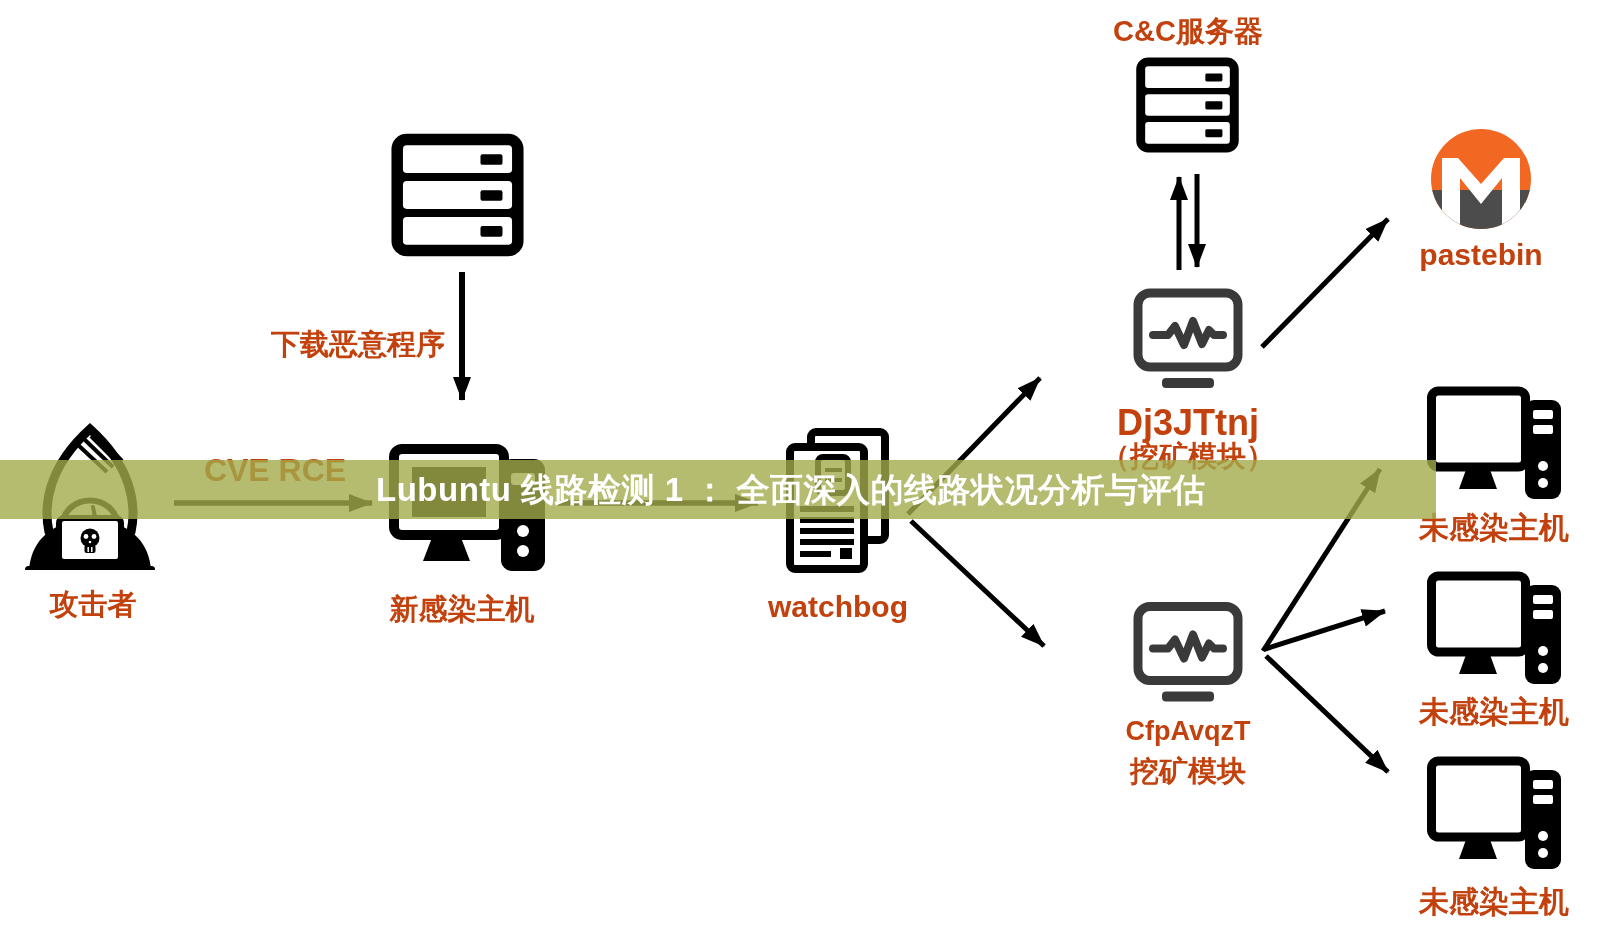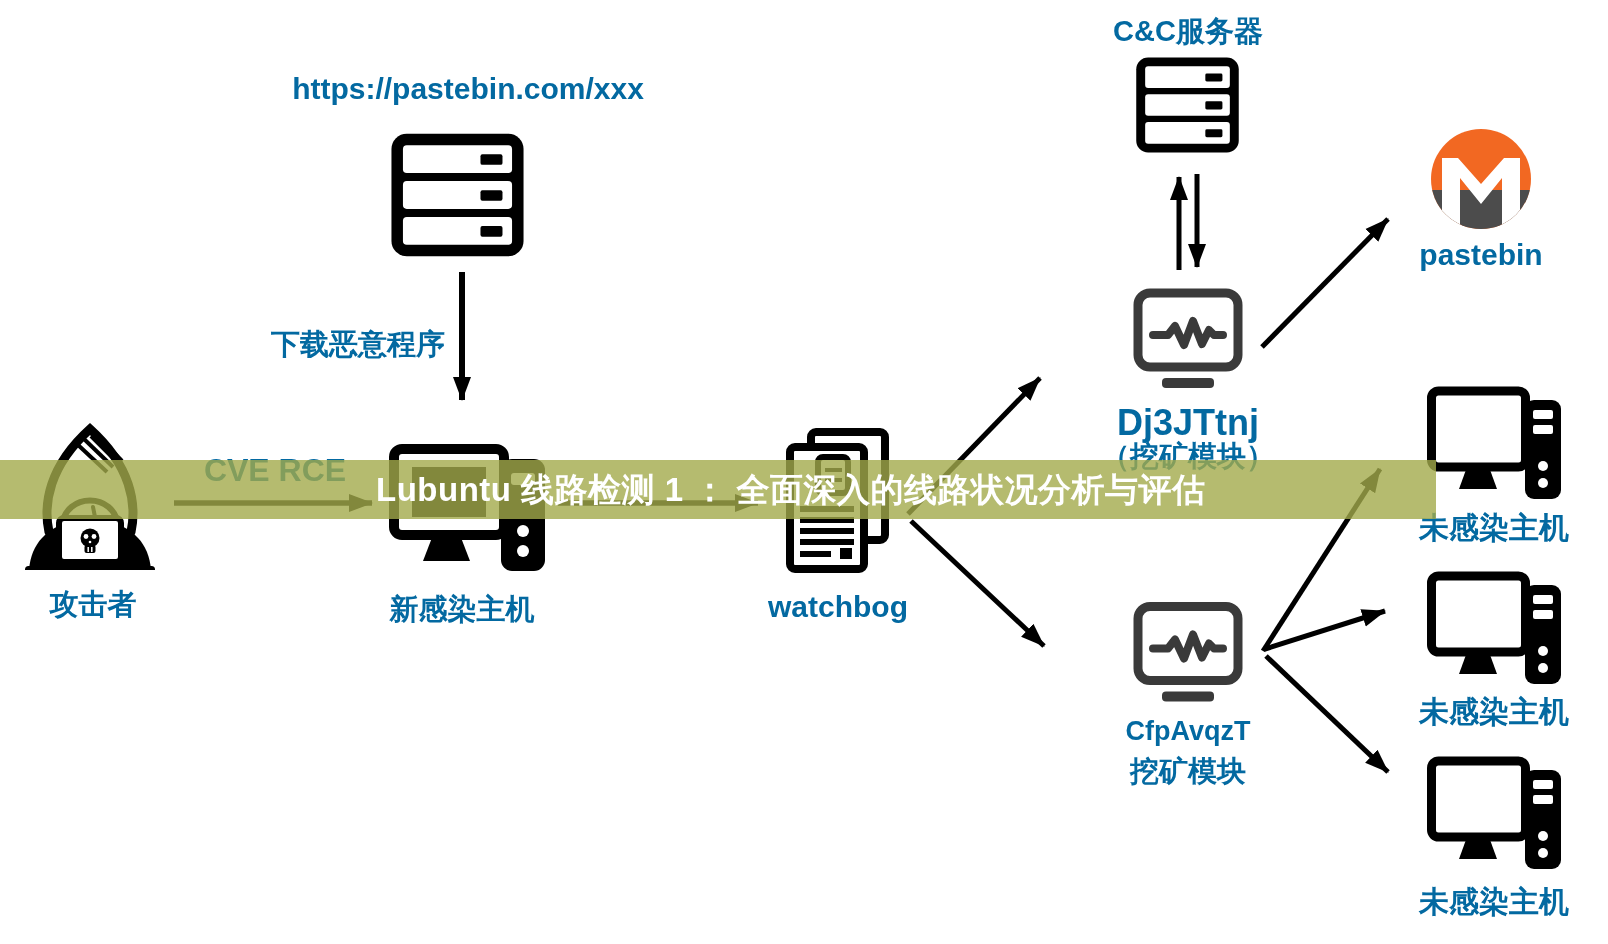--- a/index.html
+++ b/index.html
@@ -1,20 +1,20 @@
 <!DOCTYPE html>
 <html><head>
 <meta charset="utf-8">
 <style>
   html,body{margin:0;padding:0;background:#fff;}
   #canvas{
     position:relative;width:1608px;height:944px;background:#fff;overflow:hidden;
     font-family:"Liberation Sans","DejaVu Sans",sans-serif;font-weight:bold;color:#000;
   }
-  .lbl{position:absolute;white-space:nowrap;transform:translateX(-50%);text-align:center;z-index:2;color:#0369a1;}
+  .lbl{position:absolute;white-space:nowrap;transform:translateX(-50%);text-align:center;z-index:2;color:#c2410c;}
   .icon{position:absolute;z-index:2;}
   #arrows{position:absolute;left:0;top:0;z-index:1;pointer-events:none;}
   #banner{
     position:absolute;left:0;top:460px;width:1436px;height:59px;z-index:5;
   }
   #banner-text{
     position:absolute;left:376px;top:0;height:59px;line-height:60px;
     font-size:33px;letter-spacing:0.5px;color:#fff;white-space:nowrap;z-index:6;
   }
   .sub-banner{z-index:2;}
@@ -36,21 +36,20 @@
     <line x1="908" y1="514" x2="1040" y2="378" stroke="#000" stroke-width="5" marker-end="url(#ah)"></line>
     <line x1="911" y1="521" x2="1044" y2="646" stroke="#000" stroke-width="5" marker-end="url(#ah)"></line>
     <line x1="1179" y1="270" x2="1179" y2="177" stroke="#000" stroke-width="5" marker-end="url(#ah)"></line>
     <line x1="1197" y1="174" x2="1197" y2="267" stroke="#000" stroke-width="5" marker-end="url(#ah)"></line>
     <line x1="1262" y1="347" x2="1388" y2="219" stroke="#000" stroke-width="5" marker-end="url(#ah)"></line>
     <line x1="1263" y1="651" x2="1380" y2="469" stroke="#000" stroke-width="5" marker-end="url(#ah)"></line>
     <line x1="1265" y1="649" x2="1385" y2="611" stroke="#000" stroke-width="5" marker-end="url(#ah)"></line>
     <line x1="1266" y1="656" x2="1388" y2="772" stroke="#000" stroke-width="5" marker-end="url(#ah)"></line>
   </svg>
 
-  <div class="lbl" style="left:468px;top:72px;font-size:30px;">https://pastebin.com/xxx</div>
 
   <div class="icon" style="left:385px;top:128px;width:145px;height:134px;">
     <svg width="145" height="134" viewBox="0 0 150 140">
       <rect x="6" y="6" width="138" height="128" rx="16" fill="#000"></rect>
       <rect x="18" y="18" width="114" height="29" rx="4" fill="#fff"></rect>
       <rect x="18" y="55.5" width="114" height="29" rx="4" fill="#fff"></rect>
       <rect x="18" y="93" width="114" height="29" rx="4" fill="#fff"></rect>
       <rect x="99" y="27.5" width="23" height="11" rx="2" fill="#000"></rect>
       <rect x="99" y="65" width="23" height="11" rx="2" fill="#000"></rect>
       <rect x="99" y="102.5" width="23" height="11" rx="2" fill="#000"></rect>

